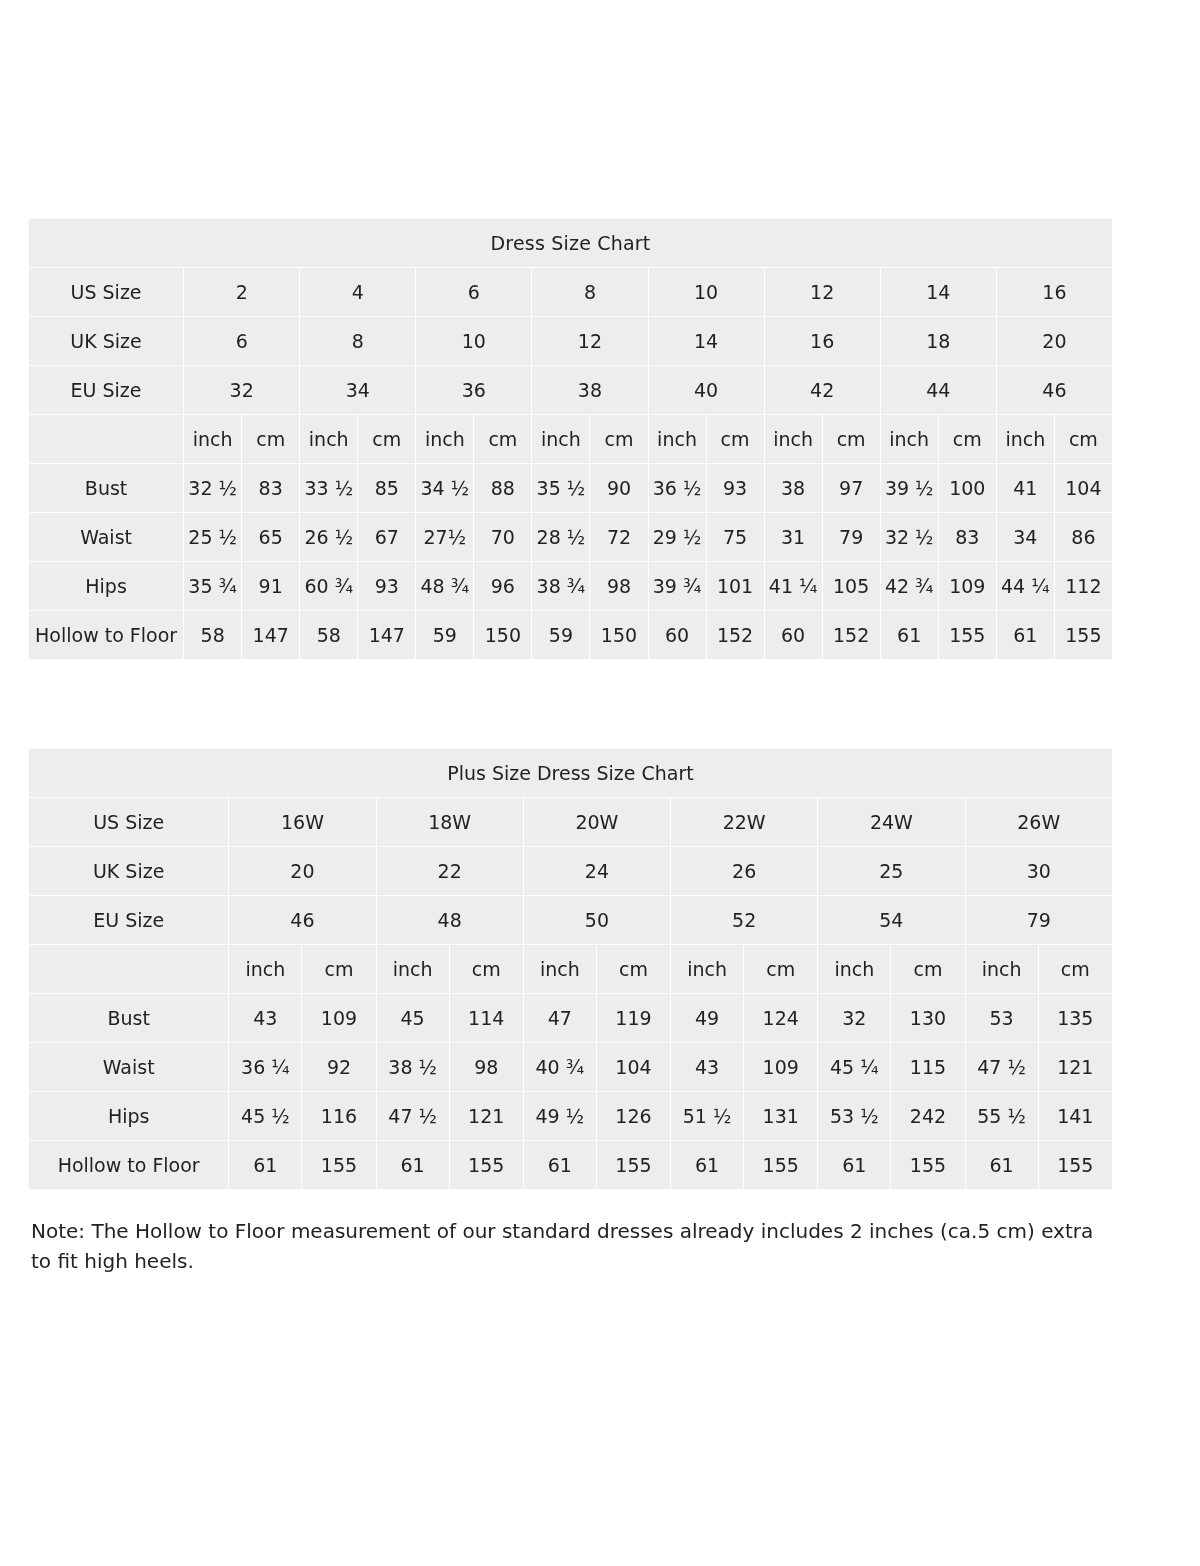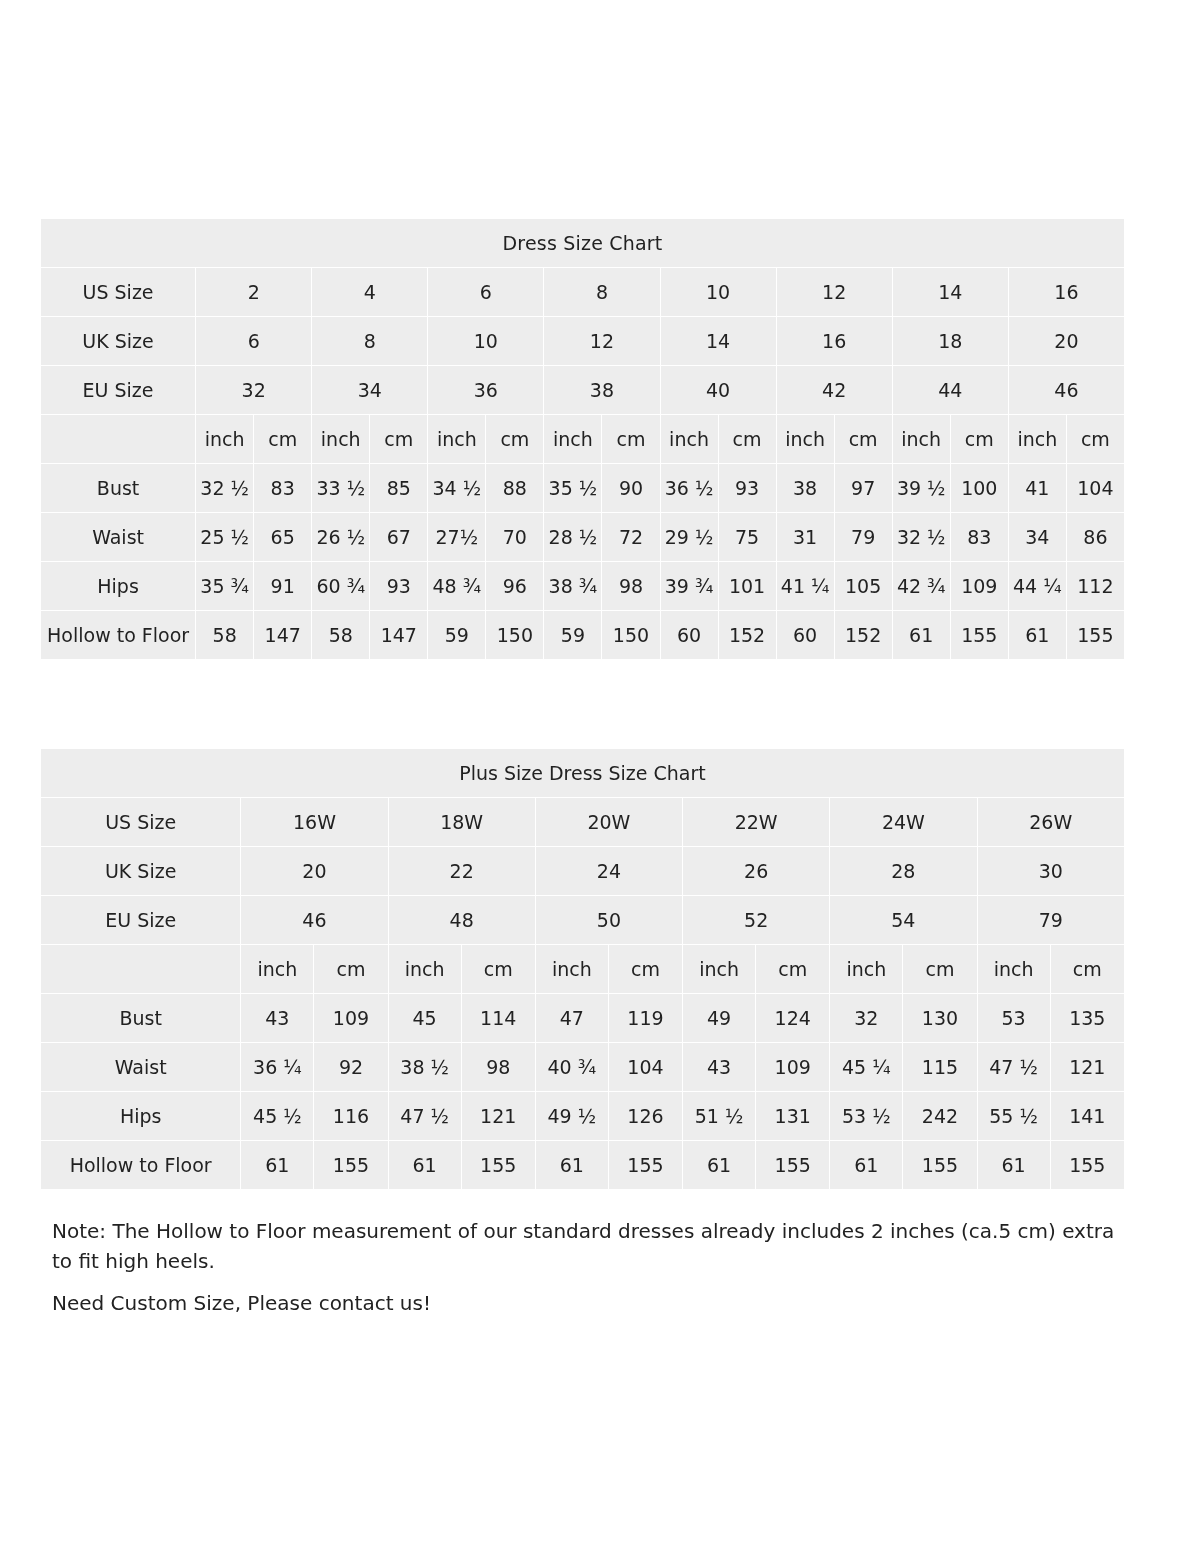--- a/index.html
+++ b/index.html
@@ -9,21 +9,21 @@
   }
   body {
     width: 1200px;
     height: 1566px;
     font-family: "DejaVu Sans", sans-serif;
     color: #1a1a1a;
     position: relative;
     overflow: hidden;
   }
   .page {
-    padding: 218px 40px 0 40px;
+    padding: 218px 40px 0 28px;
     box-sizing: border-box;
   }
   table.size-table {
     border-collapse: collapse;
     table-layout: fixed;
     width: 1085px;
     margin: 0;
   }
   table.size-table td {
     border: 1px solid #ffffff;
@@ -54,21 +54,21 @@
     height: 88px;
   }
   .note {
     margin-top: 26px;
     font-size: 20px;
     line-height: 30px;
     color: #222;
     width: 1090px;
   }
   .note p {
-    margin: 12px;
+    margin: 3px;
   }
 </style>
 </head>
 <body>
 
 <div class="page">
 
   <table class="size-table">
     <colgroup>
       <col style="width:155px">
@@ -254,21 +254,21 @@
         <td colspan="2">22W</td>
         <td colspan="2">24W</td>
         <td colspan="2">26W</td>
       </tr>
       <tr>
         <td class="rowlabel">UK Size</td>
         <td colspan="2">20</td>
         <td colspan="2">22</td>
         <td colspan="2">24</td>
         <td colspan="2">26</td>
-        <td colspan="2">28</td>
+        <td colspan="2">25</td>
         <td colspan="2">30</td>
       </tr>
       <tr>
         <td class="rowlabel">EU Size</td>
         <td colspan="2">46</td>
         <td colspan="2">48</td>
         <td colspan="2">50</td>
         <td colspan="2">52</td>
         <td colspan="2">54</td>
         <td colspan="2">79</td>
@@ -346,16 +346,15 @@
         <td>61</td>
         <td>155</td>
         <td>61</td>
         <td>155</td>
       </tr>
     </tbody>
   </table>
 
   <div class="note">
     <p>Note: The Hollow to Floor measurement of our standard dresses already includes 2 inches (ca.5 cm) extra to fit high heels.</p>
-    <p>Need Custom Size, Please contact us!</p>
   </div>
 
 </div>
 
 </body></html>

